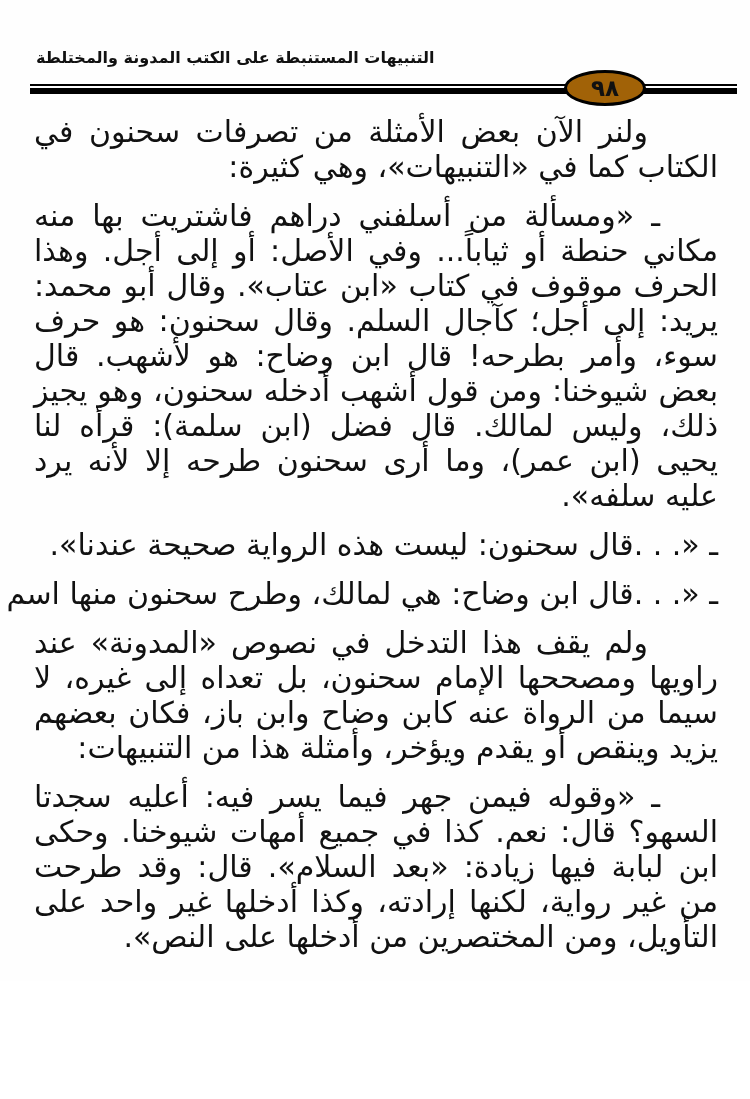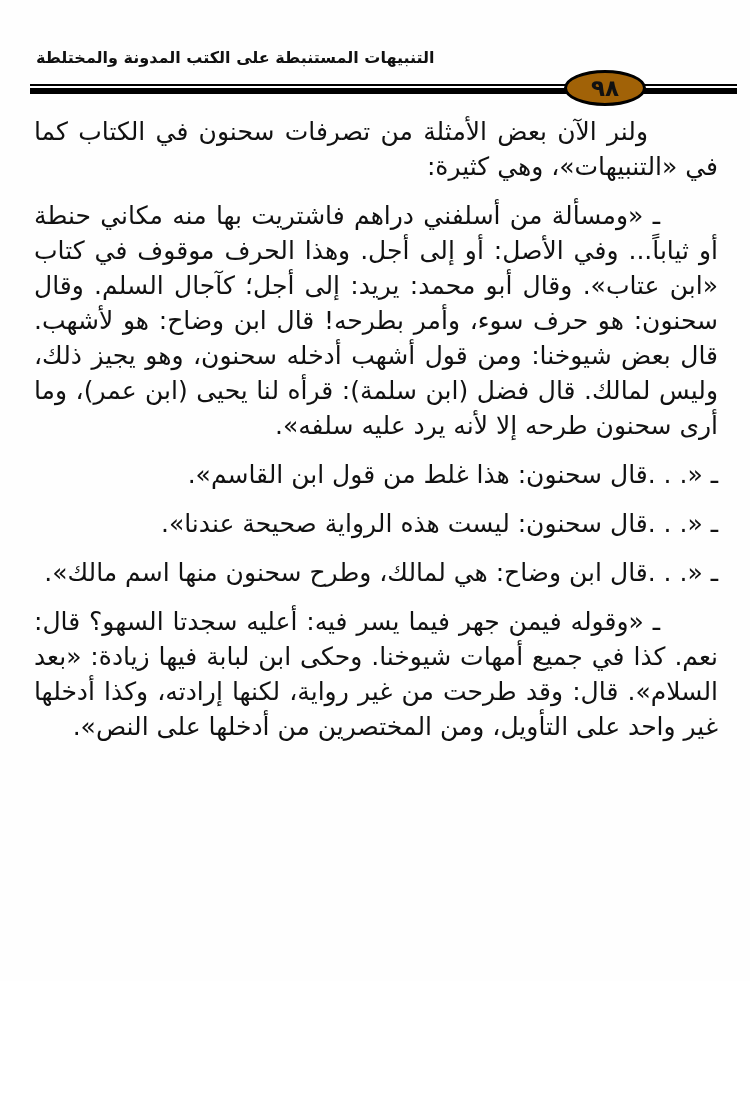--- a/index.html
+++ b/index.html
@@ -60,21 +60,21 @@
     font-weight: bold;
     line-height: 1;
     direction: rtl;
   }
   
   .body-text {
     direction: rtl;
     text-align: justify;
     padding: 0 32px 0 34px;
     margin-top: 18px;
-    font-size: 25px;
+    font-size: 30px;
     line-height: 35px;
   }
   .body-text p { margin: 0 0 14px 0; }
   .para-plain   { text-indent: 70px; }
   .para-bullet  { text-indent: 58px; }
   .para-quote {
     margin: 16px 88px 20px 0;
     text-indent: 0;
     text-align: right;
     white-space: nowrap;
@@ -94,23 +94,23 @@
       <span class="page-number">٩٨</span>
     </div>
   </div>
 
   <div class="body-text">
     <p class="para-plain">ولنر الآن بعض الأمثلة من تصرفات سحنون في الكتاب كما في «التنبيهات»، وهي كثيرة:</p>
 
 
     <p class="para-bullet">ـ «ومسألة من أسلفني دراهم فاشتريت بها منه مكاني حنطة أو ثياباً... وفي الأصل: أو إلى أجل. وهذا الحرف موقوف في كتاب «ابن عتاب». وقال أبو محمد: يريد: إلى أجل؛ كآجال السلم. وقال سحنون: هو حرف سوء، وأمر بطرحه! قال ابن وضاح: هو لأشهب. قال بعض شيوخنا: ومن قول أشهب أدخله سحنون، وهو يجيز ذلك، وليس لمالك. قال فضل (ابن سلمة): قرأه لنا يحيى (ابن عمر)، وما أرى سحنون طرحه إلا لأنه يرد عليه سلفه».</p>
 
-    <p class="para-quote">ـ «. . .قال سحنون: هذا غلط من قول ابن القاسم».</p>
 
     <p class="para-quote">ـ «. . .قال سحنون: ليست هذه الرواية صحيحة عندنا».</p>
 
     <p class="para-quote">ـ «. . .قال ابن وضاح: هي لمالك، وطرح سحنون منها اسم مالك».</p>
 
+    <p class="para-plain">ولم يقف هذا التدخل في نصوص «المدونة» عند راويها ومصححها الإمام سحنون، بل تعداه إلى غيره، لا سيما من الرواة عنه كابن وضاح وابن باز، فكان بعضهم يزيد وينقص أو يقدم ويؤخر، وأمثلة هذا من التنبيهات:</p>
 
     <p class="para-bullet para-last">ـ «وقوله فيمن جهر فيما يسر فيه: أعليه سجدتا السهو؟ قال: نعم. كذا في جميع أمهات شيوخنا. وحكى ابن لبابة فيها زيادة: «بعد السلام». قال: وقد طرحت من غير رواية، لكنها إرادته، وكذا أدخلها غير واحد على التأويل، ومن المختصرين من أدخلها على النص».</p>
   </div>
 
 </div>
 
 </body></html>

